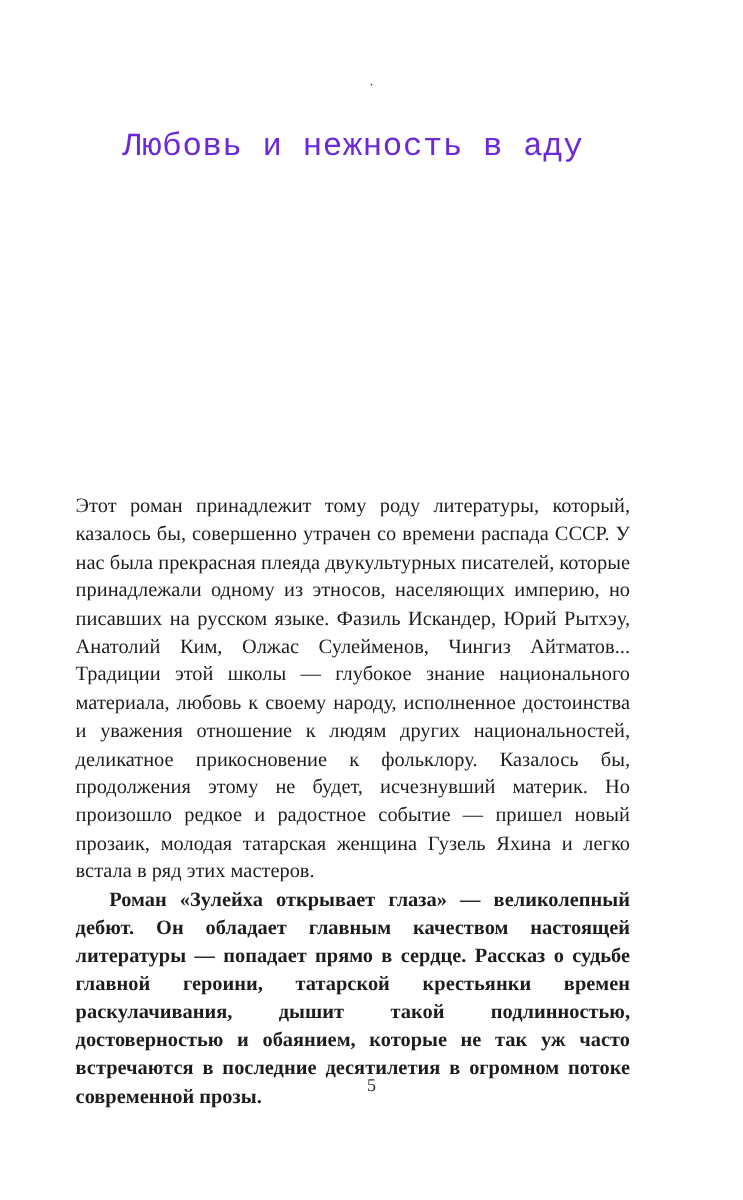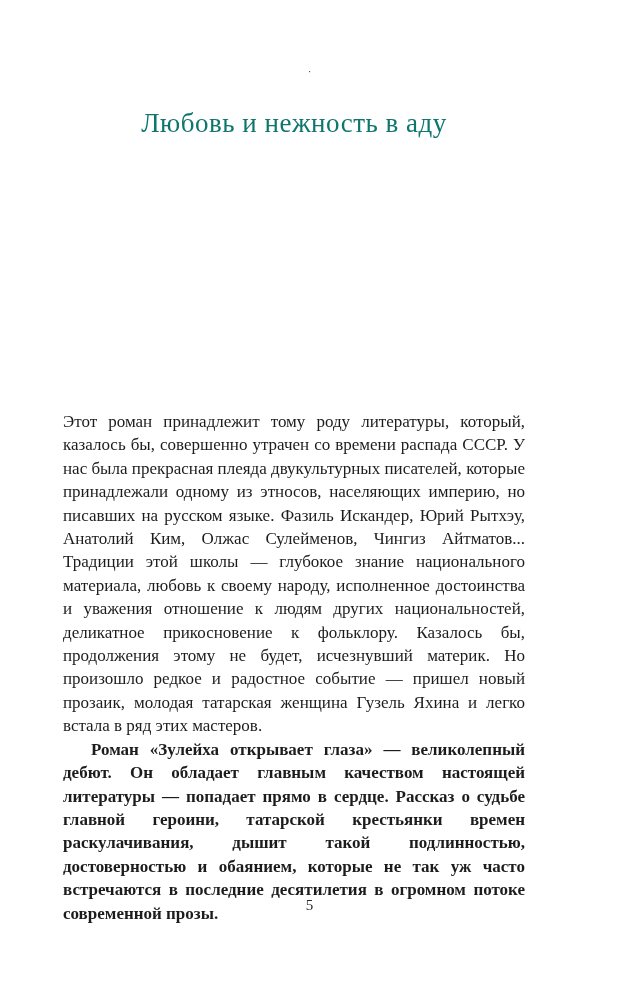--- a/index.html
+++ b/index.html
@@ -33,22 +33,23 @@
     }
     .chapter-title {
       position: absolute;
       top: 108px;
       left: 63px;
       width: 462px;
       text-align: center;
       font-size: 27px;
       font-weight: normal;
       letter-spacing: 0.5px;
-      color: #0f766e;
+      color: #6d28d9;
       margin: 0;
+      font-family: Liberation Mono, monospace;
     }
     .body-text {
       position: absolute;
       top: 410px;
       left: 63px;
       width: 462px;
       font-size: 17px;
       line-height: 23.4px;
       text-align: justify;
       hyphens: auto;

